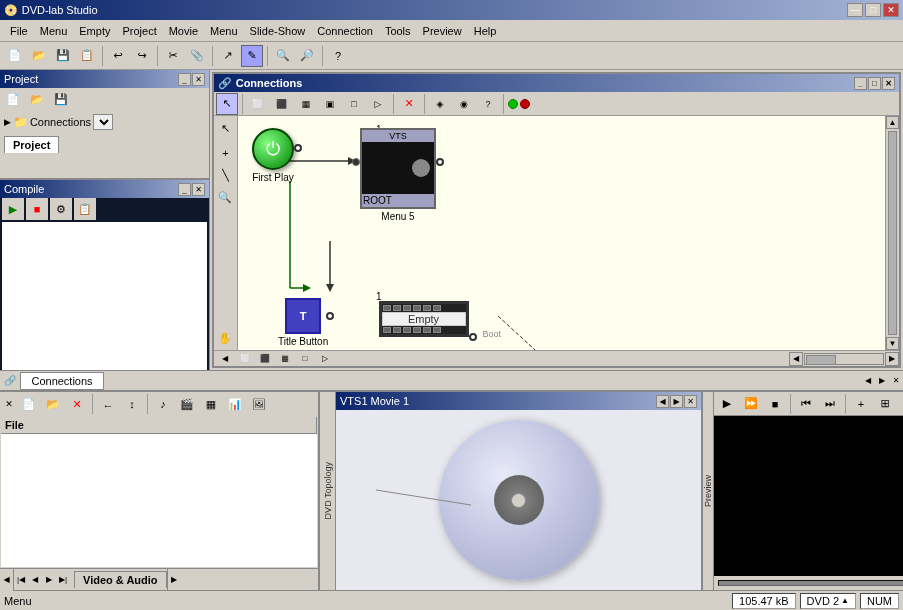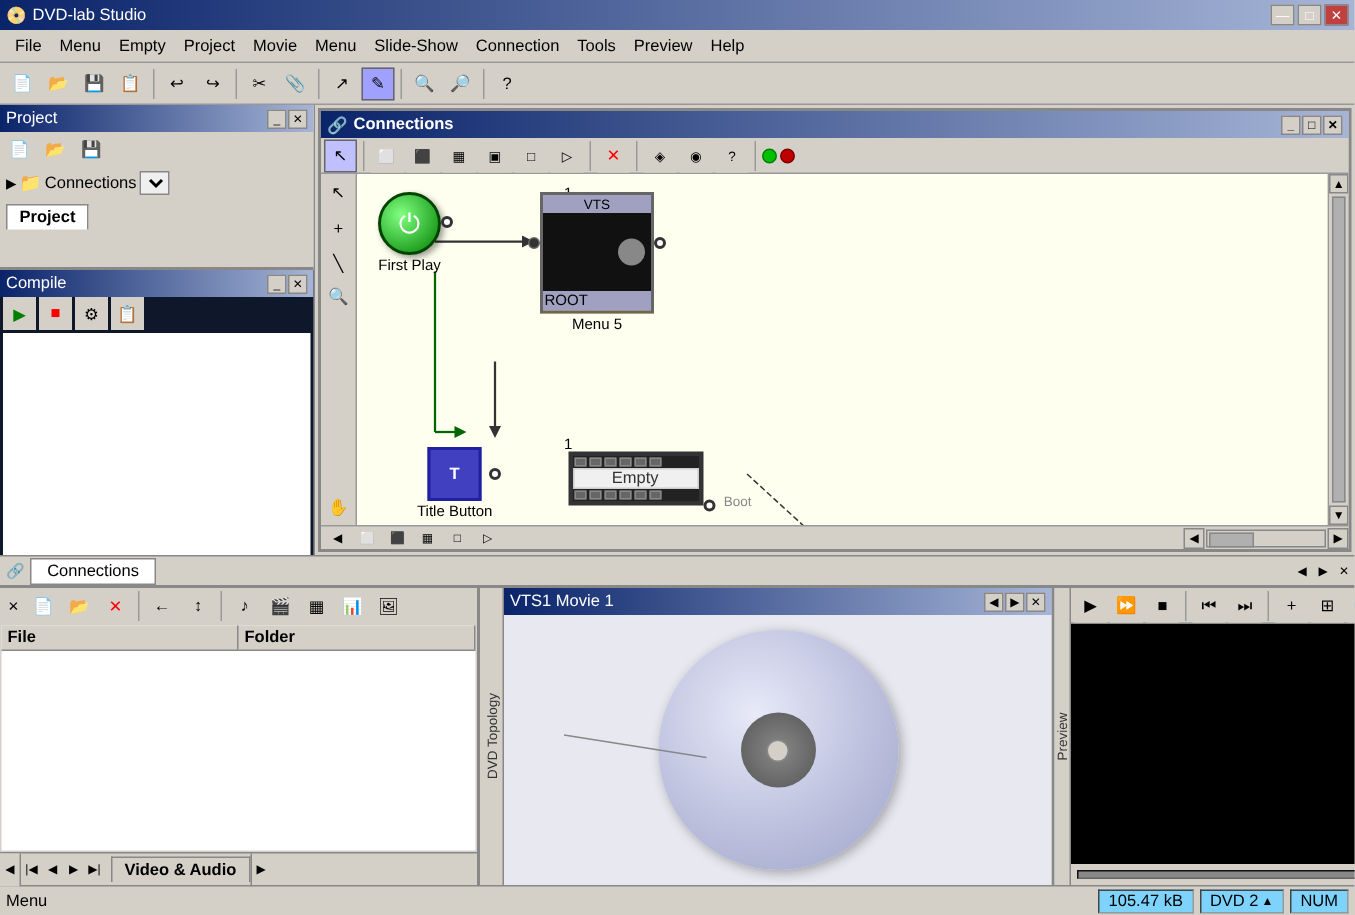--- a/index.html
+++ b/index.html
@@ -443,21 +443,21 @@
       display: flex;
       gap: 4px;
       align-items: center;
     }
     .status-segment {
       padding: 0 6px;
       border: 1px inset #999;
       height: 16px;
       display: flex;
       align-items: center;
-      background: #7dd3fc;
+      background: #ffffff;
     }
 
     
     .scrollbar-v {
       width: 14px;
       background: #d4d0c8;
       border-left: 1px solid #999;
       display: flex;
       flex-direction: column;
     }
@@ -898,21 +898,20 @@
         <div class="tb-btn">
             <span>📊</span>
           </div>
         <div class="tb-btn">
             <span>🖼</span>
           </div>
       </div>
       <div class="assets-table">
         <div class="assets-header">
           <span class="assets-col" style="flex:1;">File</span>
-          <span class="assets-col" style="flex:1;">Folder</span>
         </div>
         <div class="assets-content"></div>
       </div>
       <div style="display:flex; align-items:center; height:22px; background:#d4d0c8; border-top:1px solid #888;">
         <div style="width:14px;height:22px;background:#d4d0c8;border-right:1px solid #888;display:flex;align-items:center;justify-content:center;cursor:pointer;">
           <span style="font-size:8px;">◀</span>
         </div>
         <div class="tb-btn" style="width:14px;height:14px;font-size:8px;">|◀</div>
         <div class="tb-btn" style="width:14px;height:14px;font-size:8px;">◀</div>
         <div class="tb-btn" style="width:14px;height:14px;font-size:8px;">▶</div>

